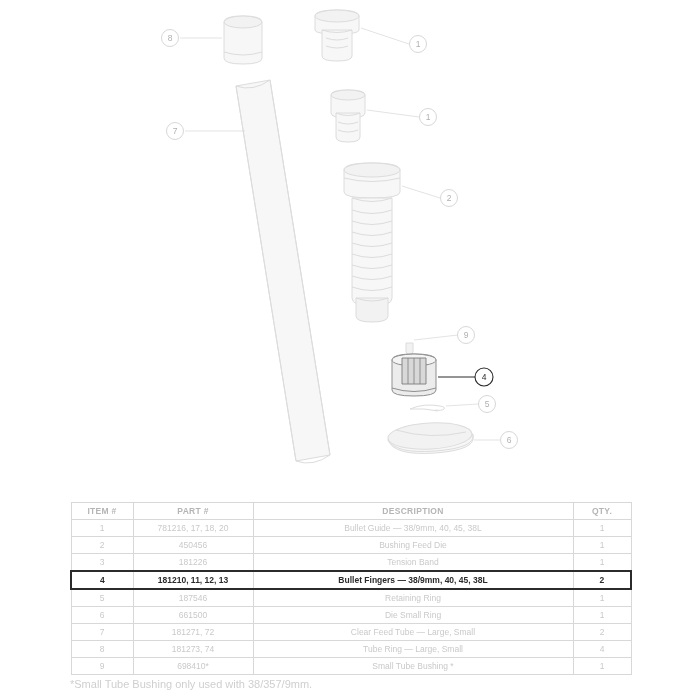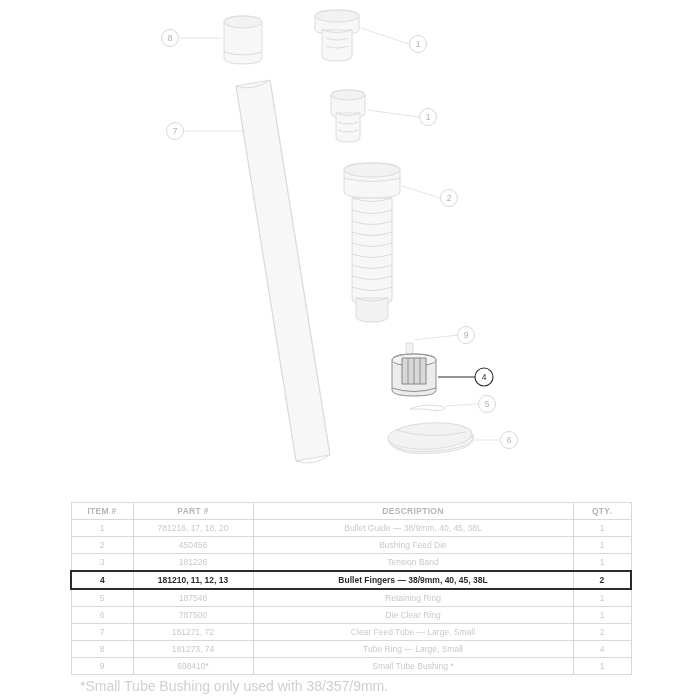--- a/index.html
+++ b/index.html
@@ -76,23 +76,23 @@
   }
   tr.highlight td.first {
     border-left: 2px solid #2b2b2b;
   }
   tr.highlight td.last {
     border-right: 2px solid #2b2b2b;
   }
 
   #footnote {
     position: absolute;
-    left: 80px;
+    left: 70px;
     top: 678px;
-    font-size: 14px;
+    font-size: 11px;
     color: #cfcfcf;
   }
 </style>
 </head>
 <body>
 
 <div id="stage">
 
   <div id="diagram">
     <svg width="700" height="490" viewBox="0 0 700 490" xmlns="http://www.w3.org/2000/svg">
@@ -268,22 +268,22 @@
           <td class="ta-c last">2</td>
         </tr>
         <tr>
           <td class="ta-c first">5</td>
           <td class="ta-c">187546</td>
           <td class="ta-l">Retaining Ring</td>
           <td class="ta-c last">1</td>
         </tr>
         <tr>
           <td class="ta-c first">6</td>
-          <td class="ta-c">787500</td>
-          <td class="ta-l">Die Clear Ring</td>
+          <td class="ta-c">661500</td>
+          <td class="ta-l">Die Small Ring</td>
           <td class="ta-c last">1</td>
         </tr>
         <tr>
           <td class="ta-c first">7</td>
           <td class="ta-c">181271, 72</td>
           <td class="ta-l">Clear Feed Tube — Large, Small</td>
           <td class="ta-c last">2</td>
         </tr>
         <tr>
           <td class="ta-c first">8</td>

